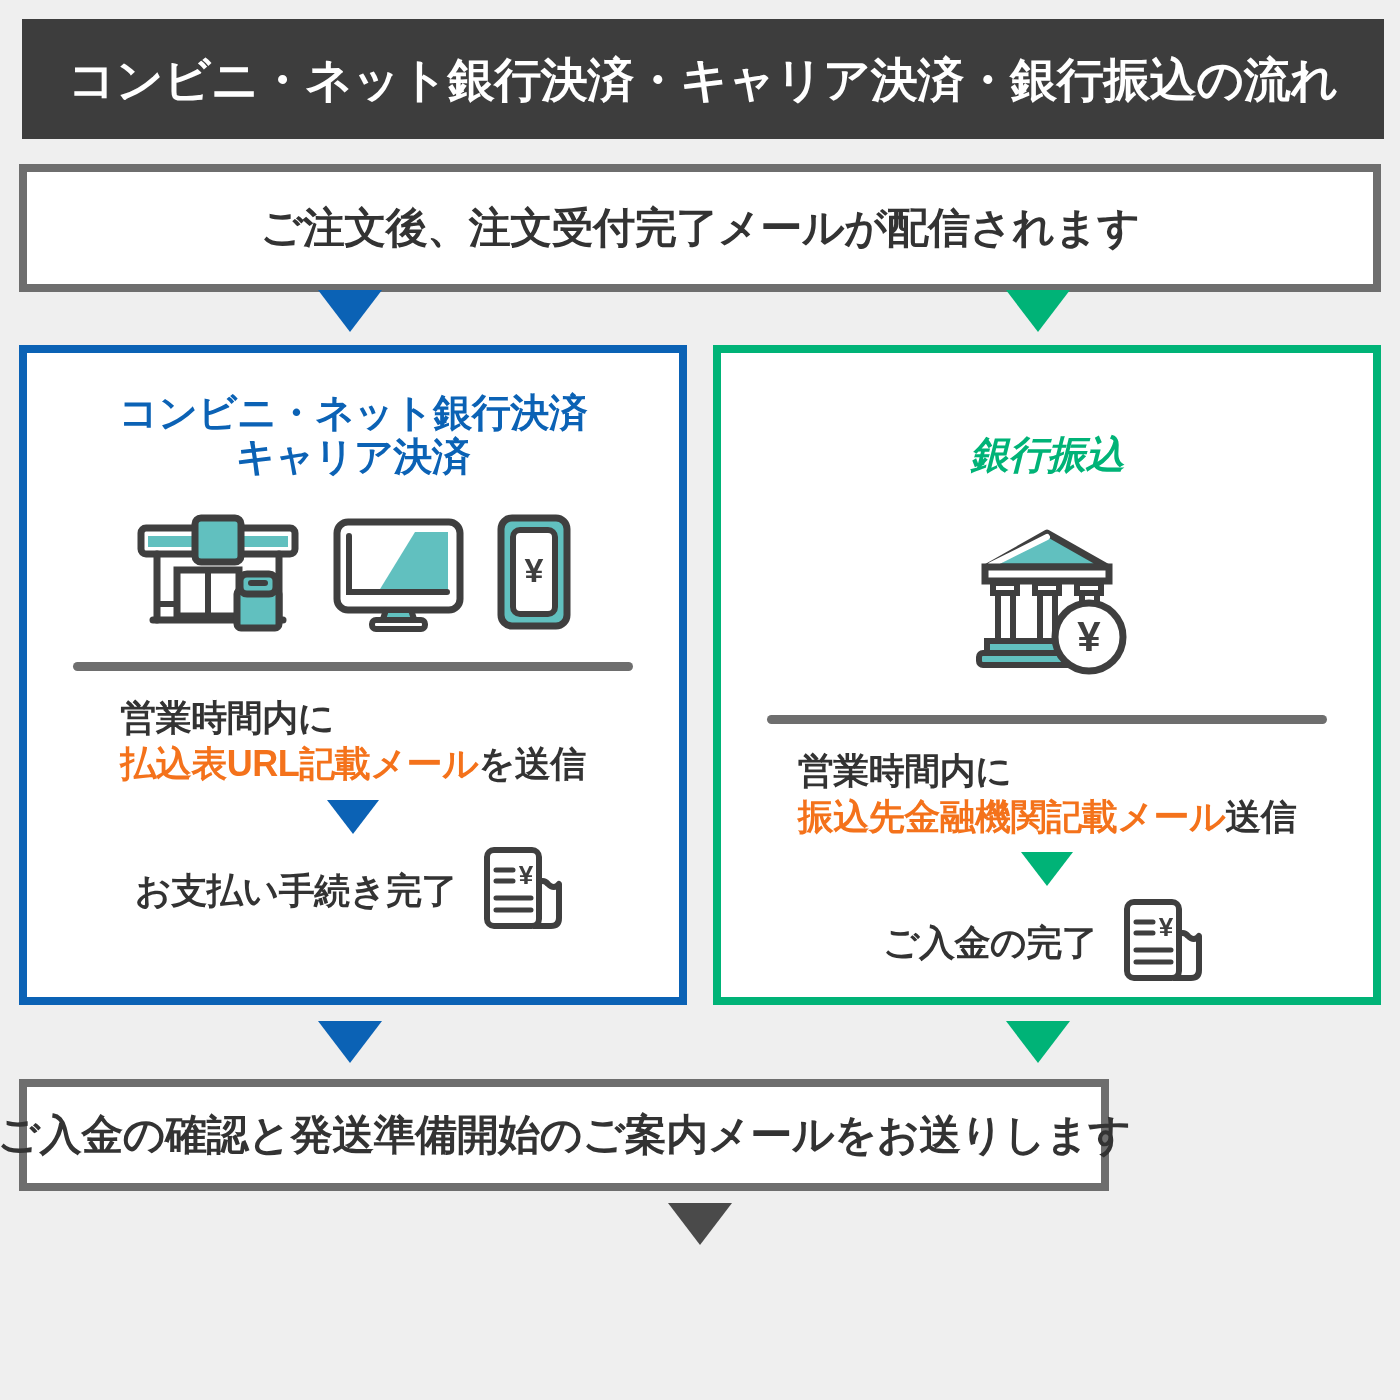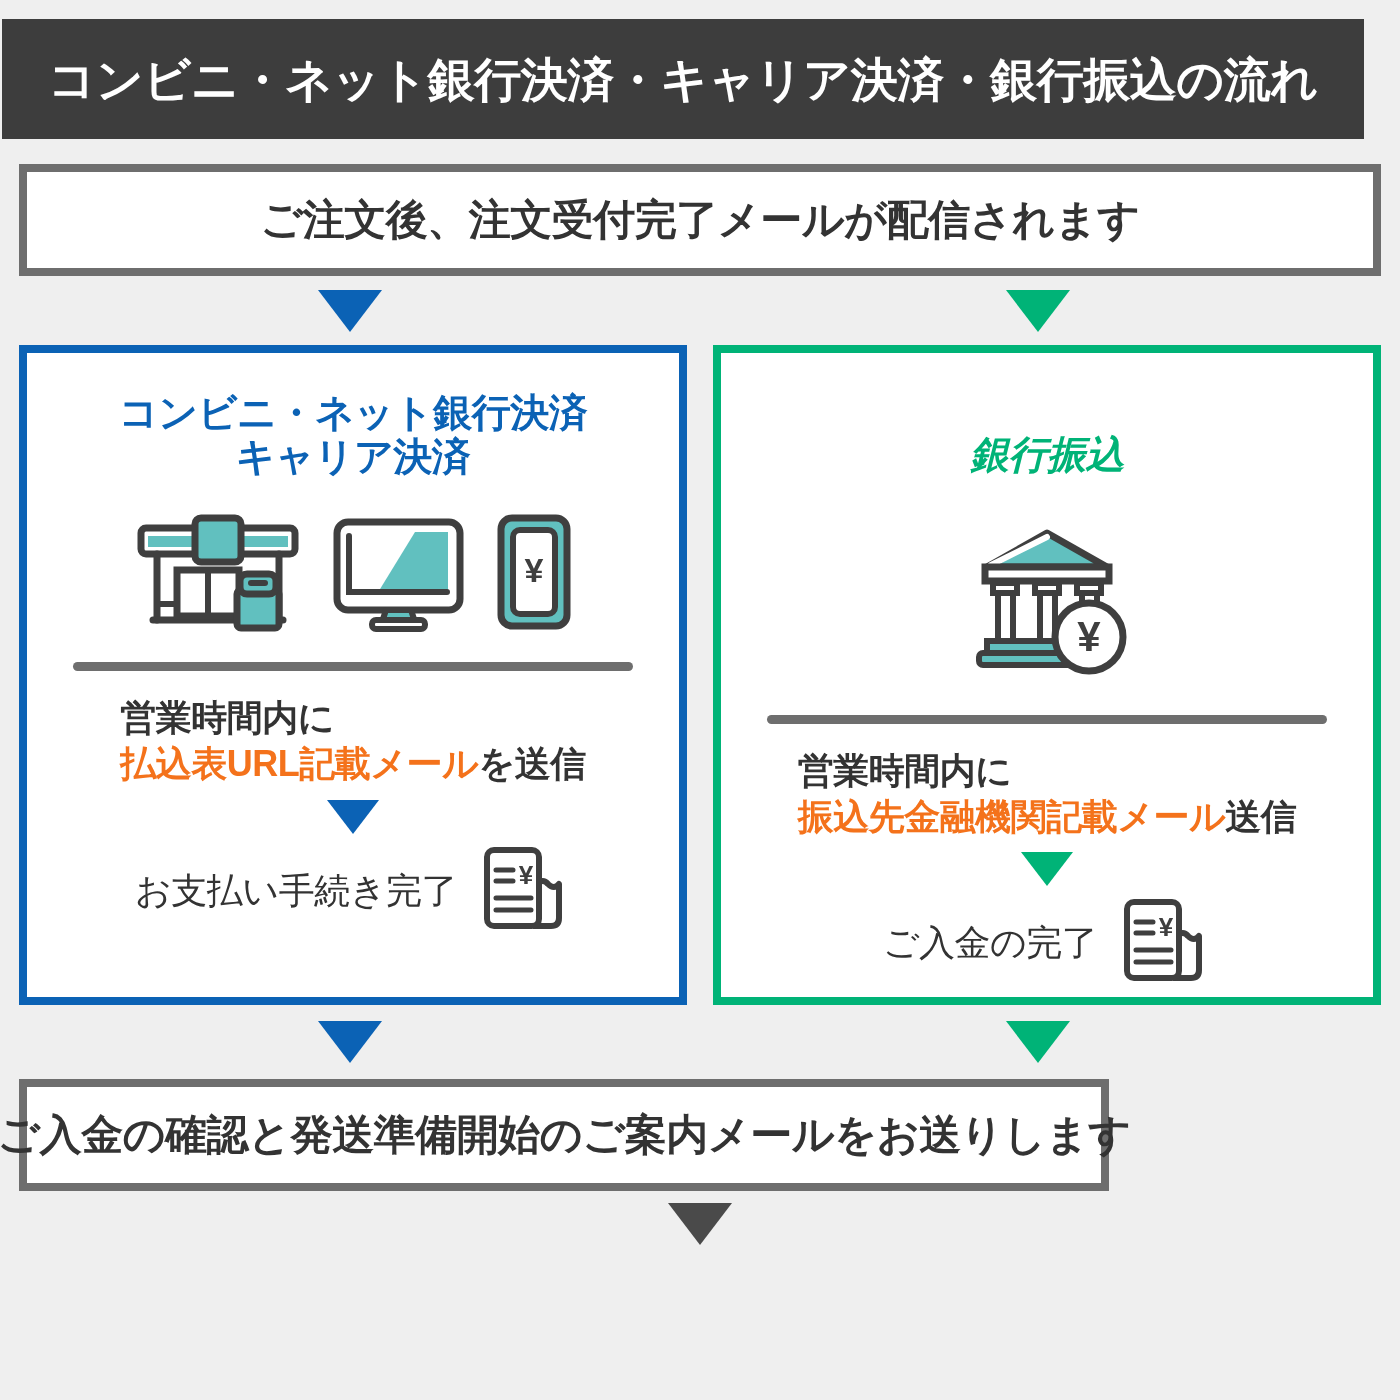--- a/index.html
+++ b/index.html
@@ -16,21 +16,21 @@
   .canvas {
     position: relative;
     width: 1400px;
     height: 1400px;
     box-sizing: border-box;
   }
 
   
   .header-bar {
     position: absolute;
-    left: 2px;
+    left: 22px;
     top: 19px;
     width: 1362px;
     height: 120px;
     background: #3d3d3d;
     display: flex;
     align-items: center;
     justify-content: center;
   }
   .header-title {
     color: #ffffff;
@@ -52,21 +52,21 @@
     justify-content: center;
   }
   .gray-box-text {
     color: #333333;
     font-size: 42px;
     font-weight: bold;
     letter-spacing: -0.5px;
     white-space: nowrap;
     line-height: 1;
   }
-  #order-confirm-box { left: 19px; top: 164px; width: 1362px; height: 112px; }
+  #order-confirm-box { left: 19px; top: 164px; width: 1362px; height: 128px; }
   #payment-received-box { left: 19px; top: 1079px; width: 1090px; height: 112px; }
   #shipped-box { left: 19px; top: 1264px; width: 1362px; height: 112px; }
 
   
   .arrow {
     position: absolute;
     width: 0;
     height: 0;
     border-left: 32px solid transparent;
     border-right: 32px solid transparent;
@@ -156,21 +156,21 @@
   }
   .complete-row {
     margin-top: 6px;
     display: flex;
     align-items: center;
     justify-content: center;
     gap: 14px;
   }
   .complete-text {
     font-size: 36px;
-    font-weight: normal;
+    font-weight: bold;
     color: #333333;
     letter-spacing: -0.5px;
     white-space: nowrap;
   }
 </style>
 </head>
 <body>
 
 <div class="canvas">
 

